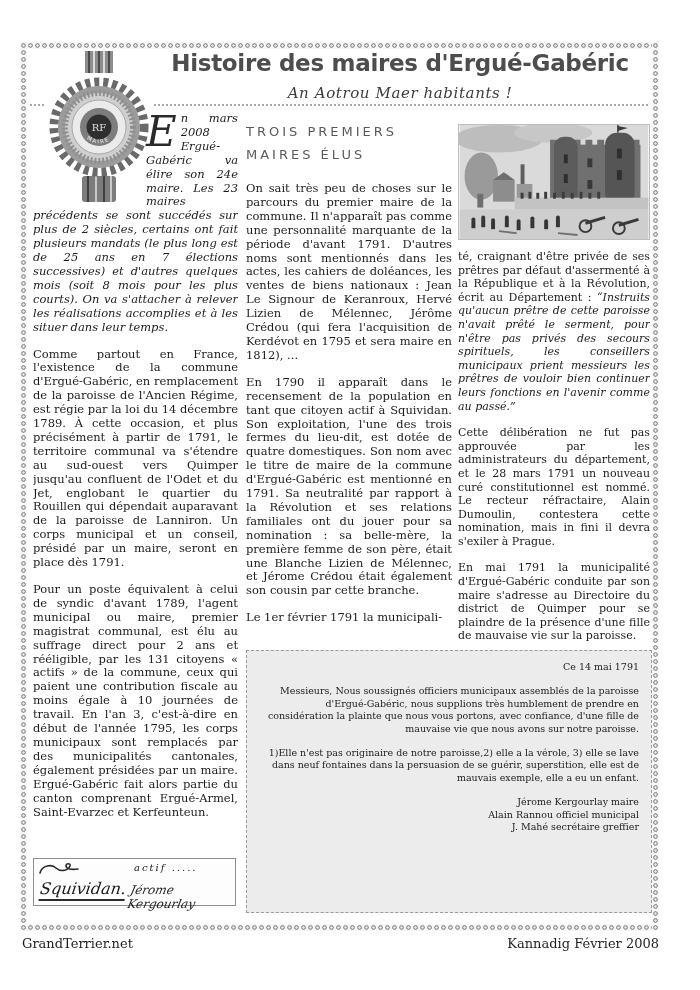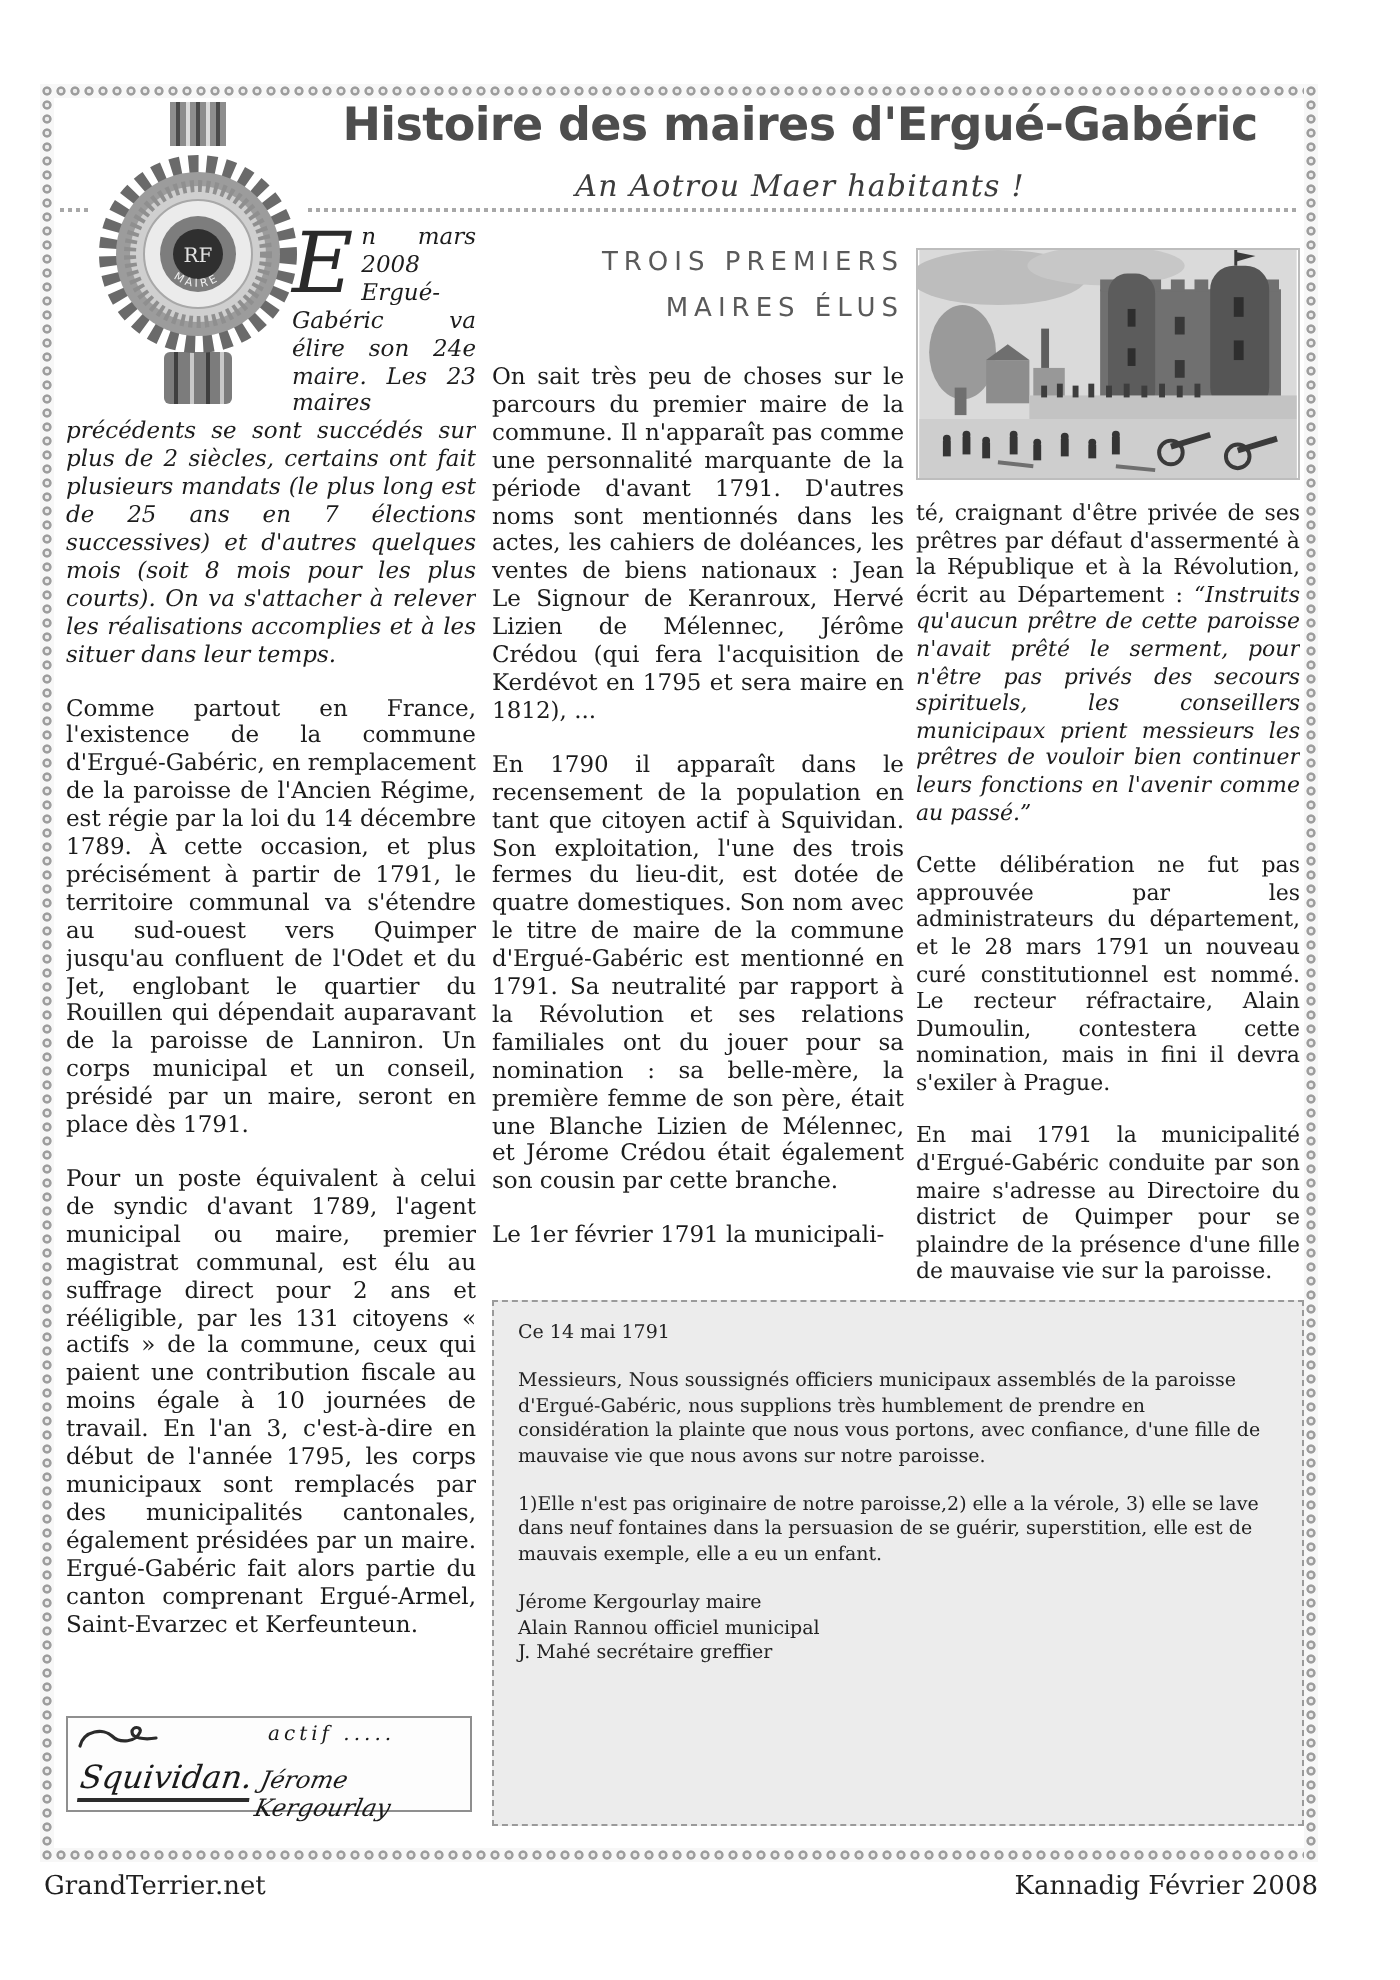--- a/index.html
+++ b/index.html
@@ -40,42 +40,42 @@
 
   .intro { font-style:italic; }
   .medal-spacer { float:left; width:113px; height:94px; }
   .dropcap {
     float:left; font-size:42px; line-height:33px; padding:3px 4px 0 0;
     font-style:italic; color:#2a2a2a;
   }
   .quote-italic { font-style:italic; }
 
   .section-heading {
-    margin:2px 0 16px 0; text-align:right; font-family:"DejaVu Sans", sans-serif;
+    margin:2px 0 16px 0; text-align:left; font-family:"DejaVu Sans", sans-serif;
     font-size:13px; color:#5a5a5a; letter-spacing:3px; line-height:23px; font-weight:normal;
   }
 
   .engraving { width:192px; height:116px; display:block; margin:0 0 10px 0; border:1px solid #bdbdbd; box-sizing:border-box; }
 
   .signature-box {
     position:absolute; left:33px; top:858px; width:203px; height:48px;
     border:1px solid #8f8f8f; background:#fdfdfd; box-sizing:border-box;
     font-style:italic; color:#1a1a1a;
   }
   .sig-actif { position:absolute; left:100px; top:3px; font-size:10px; letter-spacing:2px; }
   .sig-name1 { position:absolute; left:6px; top:20px; font-size:16px; border-bottom:2px solid #2b2b2b; padding-bottom:1px; transform:skewX(-8deg); }
   .sig-name2 { position:absolute; left:95px; top:24px; font-size:12px; transform:skewX(-12deg); }
   .sig-flourish { position:absolute; left:4px; top:2px; }
 
   .letter-box {
     position:absolute; left:246px; top:650px; width:380px; height:241px;
     padding:10px 12px; background:#ececec; border:1px dashed #9a9a9a;
     text-align:left; overflow:hidden;
   }
-  .letter-box p { margin:0 0 12px 0; font-size:9.5px; line-height:12.4px; color:#222; }
+  .letter-box p { margin:0 0 12px 0; font-size:9.5px; line-height:12.4px; color:#222;text-align:right; }
   .letter-box .sig-line { margin:0; font-size:9.5px; line-height:12.6px; color:#222; }
 
   .footer {
     position:absolute; left:22px; top:936px; width:637px;
     display:flex; justify-content:space-between; align-items:baseline;
     font-size:13px; color:#1f1f1f;
   }
   .footer .center { position:absolute; left:4px; right:0; text-align:left;font-style:italic; }
   .footer .left, .footer .right { position:relative; z-index:1; background:#fff; }
 </style>

